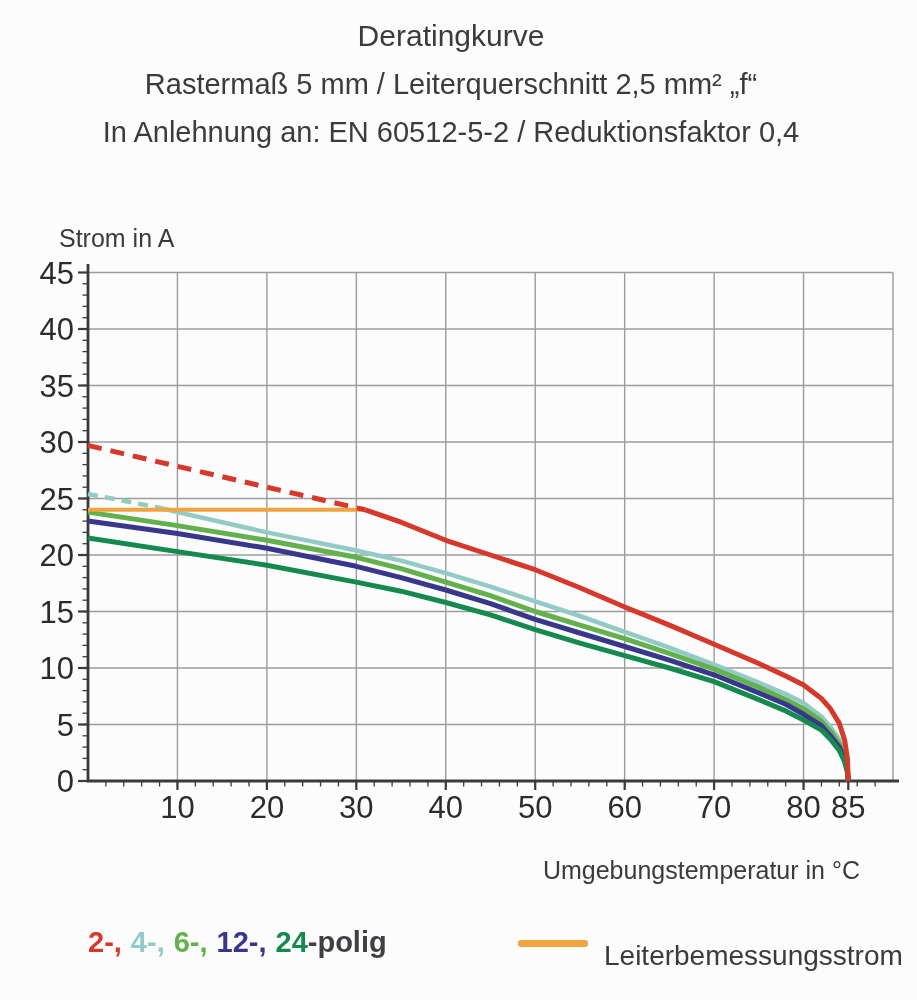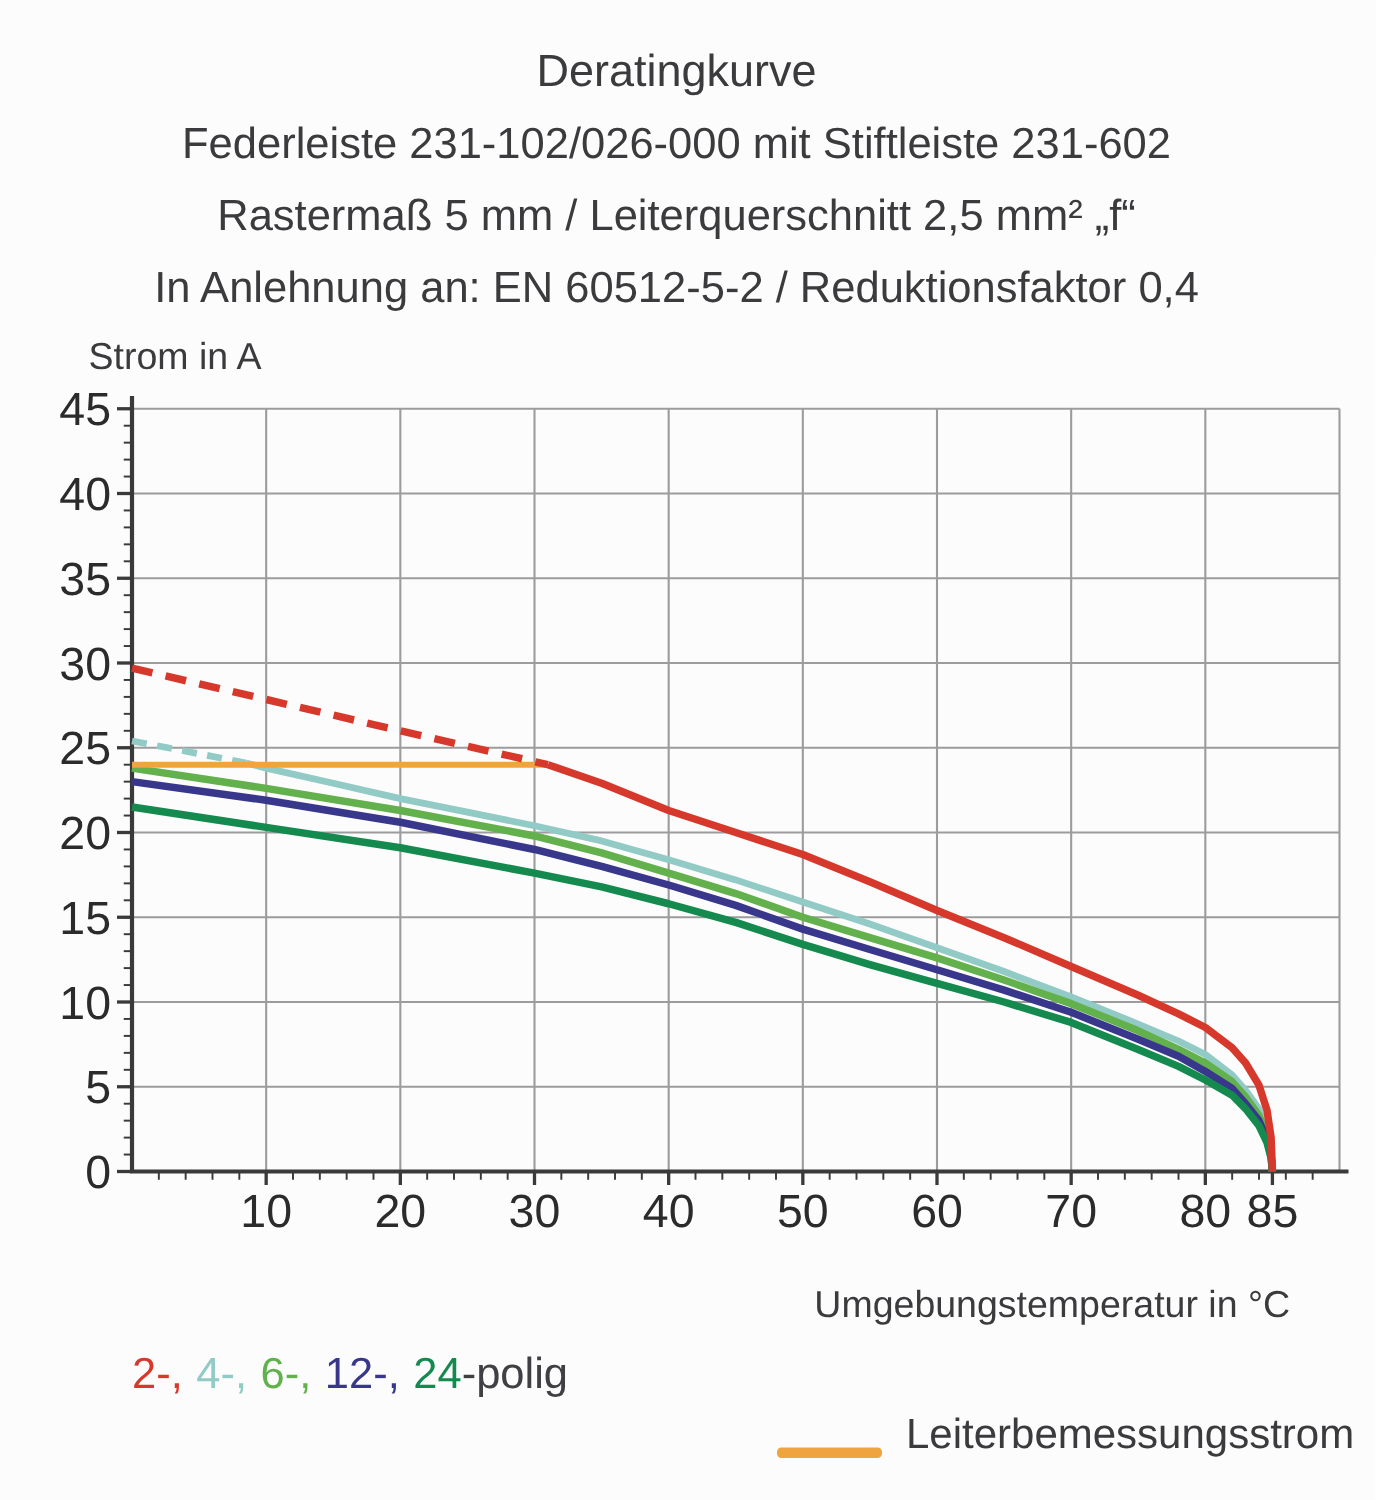--- a/index.html
+++ b/index.html
@@ -5,65 +5,65 @@
   html,body{margin:0;padding:0;background:#ffffff;}
   .page{
     position:relative;
     width:917px;height:1000px;
     background:#fcfcfc;
     overflow:hidden;
     font-family:"Liberation Sans",sans-serif;
     color:#3b3b3e;
   }
   .titles{
-    position:absolute;top:24px;left:0;width:902px;
+    position:absolute;top:12px;left:0;width:902px;
     text-align:center;
   }
   .t1{font-size:30px;line-height:48px;}
   .t2{font-size:29px;line-height:48px;}
   .ylab{
     position:absolute;left:47px;top:224px;
     font-size:25px;
     margin-left:12px;
   }
   .xlab{
     position:absolute;right:57px;top:856px;
     font-size:25px;
   }
   svg#chart{position:absolute;left:0;top:0;}
   svg#chart text{
     font-family:"Liberation Sans",sans-serif;
     fill:#2b2b2b;
     font-size:31px;
   }
   .legend-poles{
-    position:absolute;left:88px;top:900px;
+    position:absolute;left:88px;top:926px;
     font-size:29px;
     white-space:nowrap;
+    font-weight:bold;
   }
   .legend-poles .pole{margin-right:9px;}
   .legend-poles .suffix{color:#3f3f44;}
   .legend-rated{
     position:absolute;left:518px;top:940px;
-    display:flex;align-items:flex-end;gap:16px;
+    display:flex;align-items:flex-start;gap:16px;
   }
   .legend-rated .swatch{
     display:inline-block;width:70px;height:7px;
     border-radius:3px;
   }
   .legend-rated .rated-text{font-size:28px;color:#3b3b3e;}
 </style>
 </head>
 <body>
 
 <div class="page">
 
   <header class="titles">
     <div class="t1">Deratingkurve</div>
-    <div class="t2">Federleiste 231-102/026-000 mit Stiftleiste 231-602</div>
     <div class="t2">Rastermaß 5 mm / Leiterquerschnitt 2,5 mm² „f“</div>
     <div class="t2">In Anlehnung an: EN 60512-5-2 / Reduktionsfaktor 0,4</div>
   </header>
 
   <div class="ylab">Strom in A</div>
 
   <svg id="chart" width="917" height="1000" viewBox="0 0 917 1000">
       <g>
         <line x1="88" y1="724.5" x2="893" y2="724.5" stroke="#9c9c9c" stroke-width="1.4"></line>
         <line x1="88" y1="668" x2="893" y2="668" stroke="#9c9c9c" stroke-width="1.4"></line>

